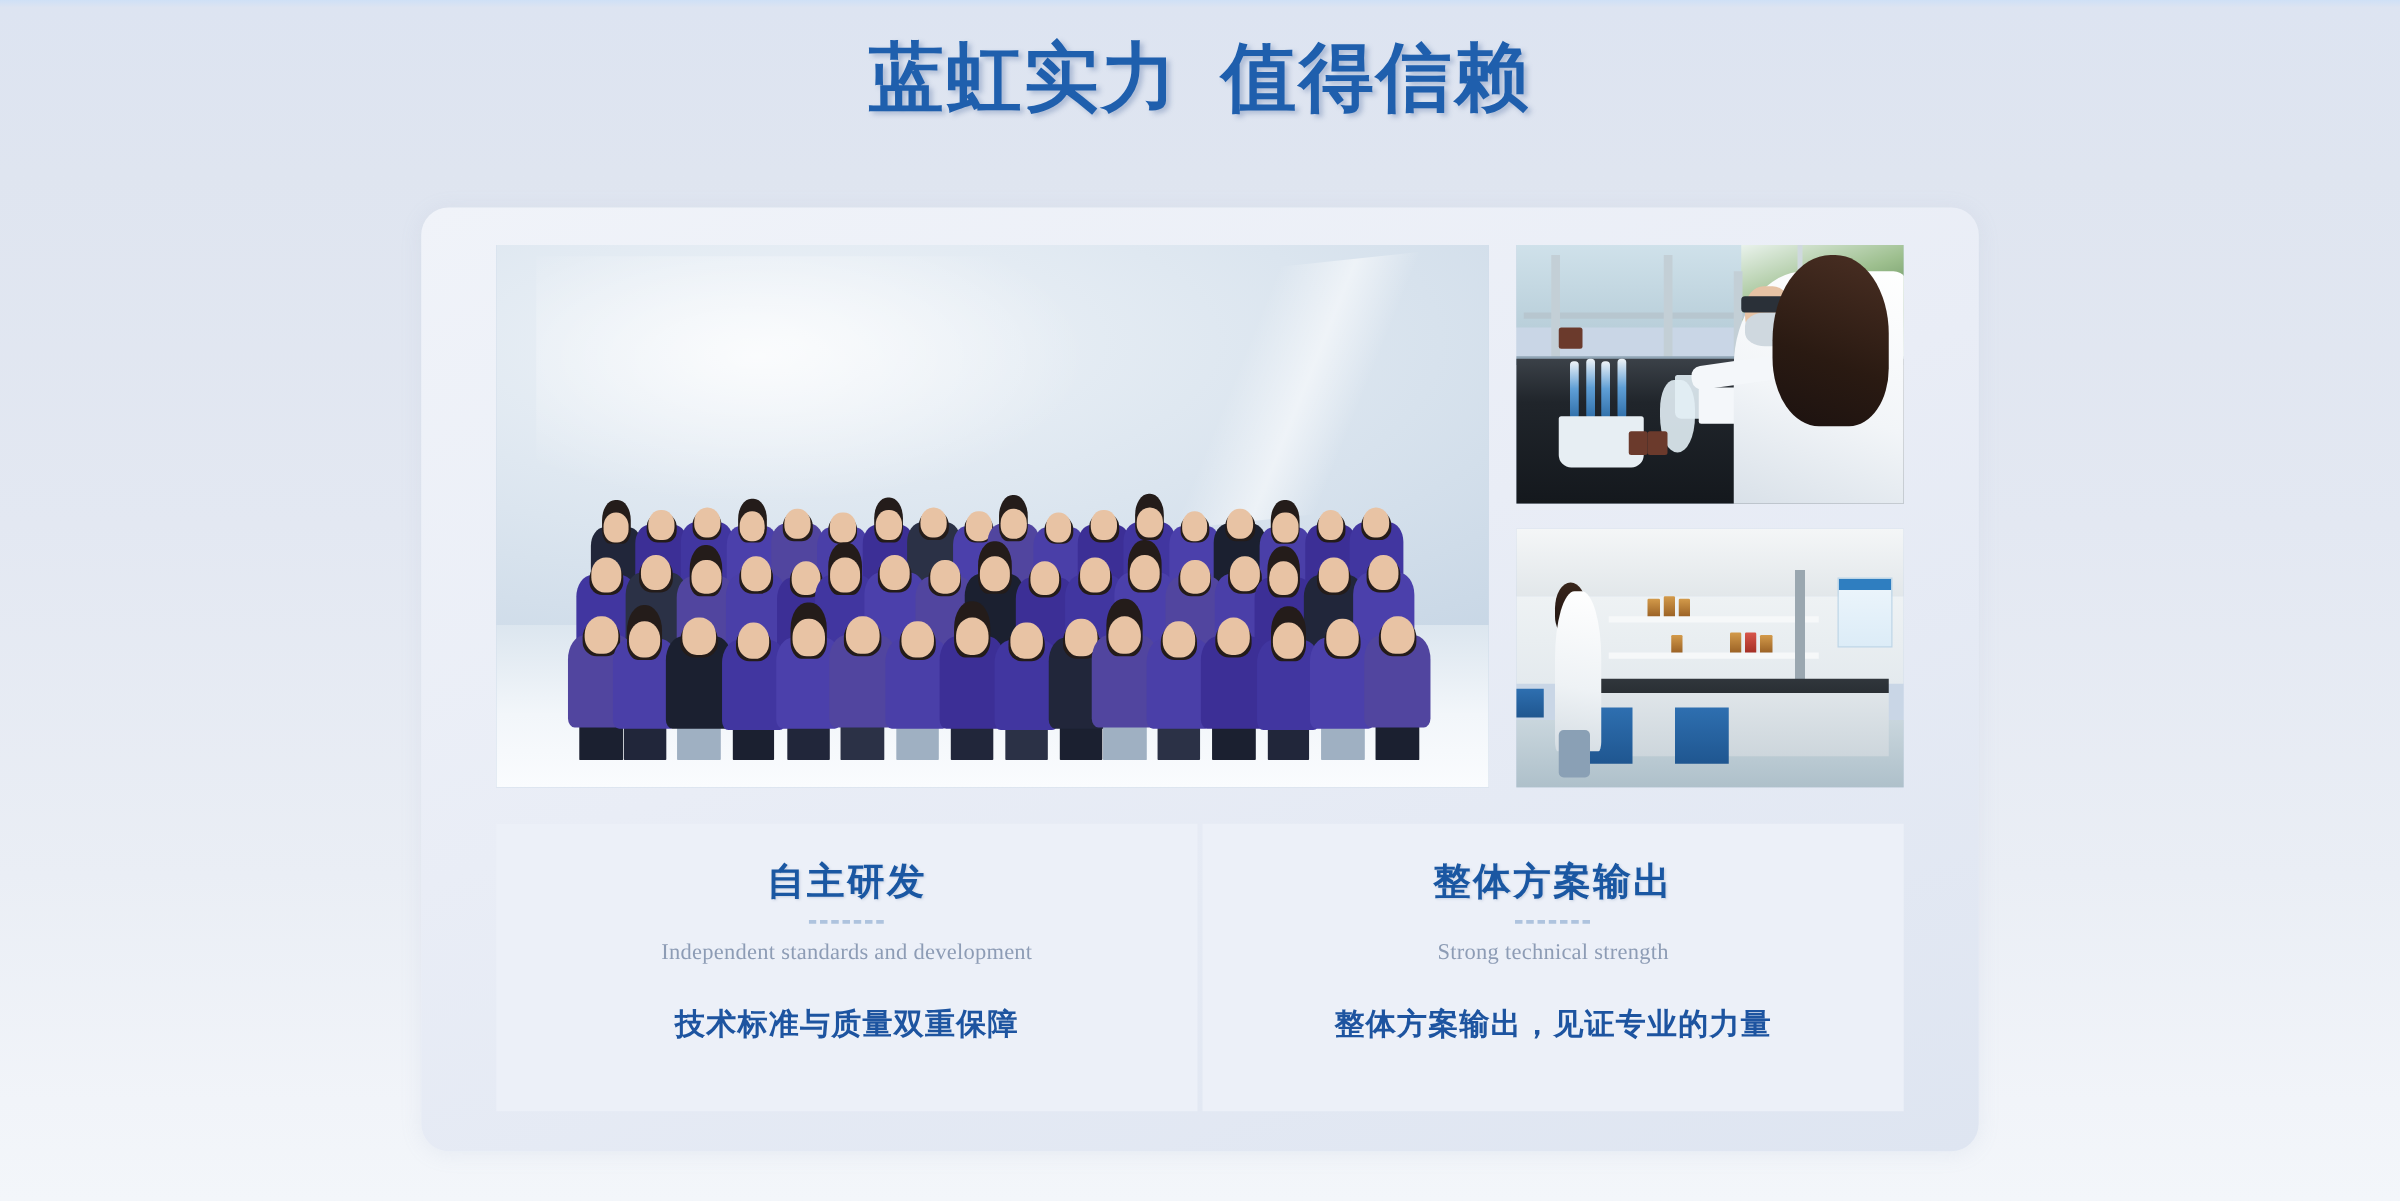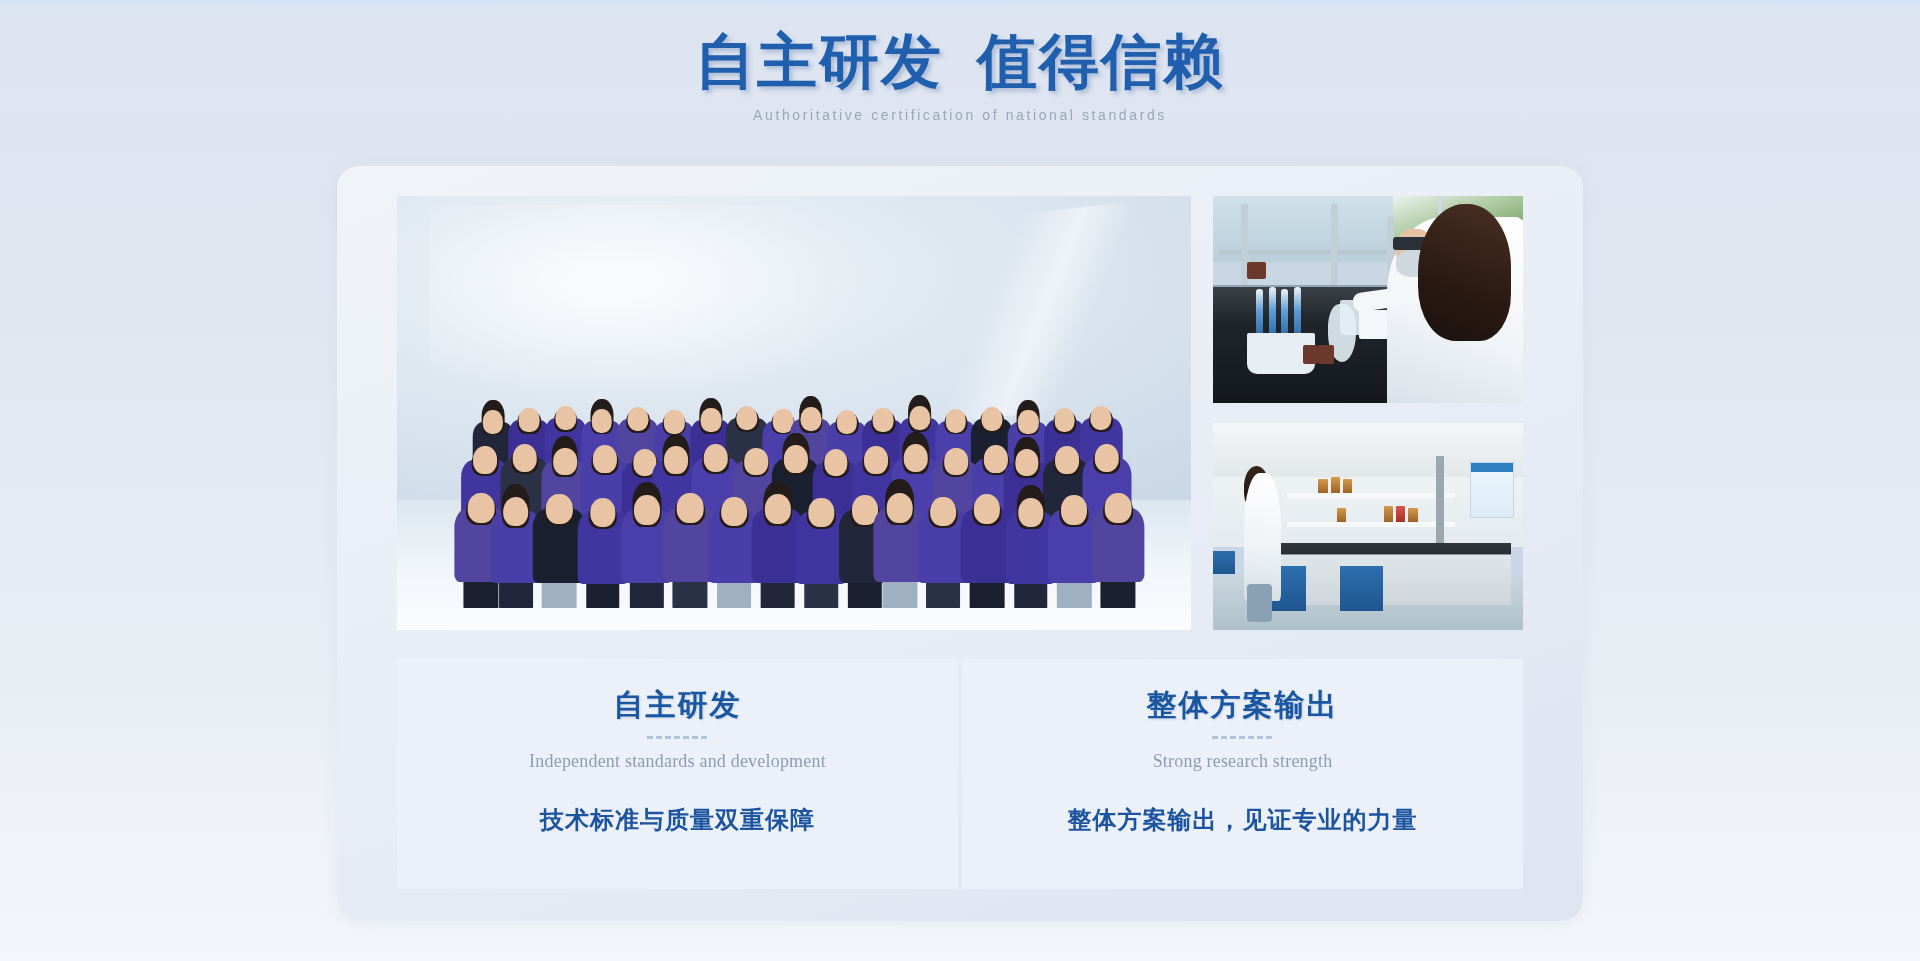--- a/index.html
+++ b/index.html
@@ -218,22 +218,21 @@
     line-height: 1.55;
     color: #1d54a0;
     letter-spacing: 1px;
   }
   .feature-desc .line { display: block; }
 </style>
 </head>
 <body>
 
 <div class="page-header">
-  <div class="main-title">自主研发  值得信赖</div>
-  <div class="sub-title">Authoritative certification of national standards</div>
+  <div class="main-title">蓝虹实力  值得信赖</div>
 </div>
 
 <div class="content-card">
 
   <div class="photo-grid">
 
     <div class="photo photo-team" title="蓝虹团队合影 — 身穿蓝紫色工装的员工大合影">
       <div class="team-bg"></div>
       <div class="team-floor"></div>
       <div class="team-glow"></div>
@@ -609,20 +608,20 @@
       <div class="dot-divider"></div>
       <div class="feature-en">Independent standards and development</div>
       <div class="feature-desc">
         <span class="line">技术标准与质量双重保障</span>
       </div>
     </div>
 
     <div class="feature-card">
       <div class="feature-title">整体方案输出</div>
       <div class="dot-divider"></div>
-      <div class="feature-en">Strong research strength</div>
+      <div class="feature-en">Strong technical strength</div>
       <div class="feature-desc">
         <span class="line">整体方案输出，见证专业的力量</span>
       </div>
     </div>
 
   </div>
 </div>
 
 </body></html>

